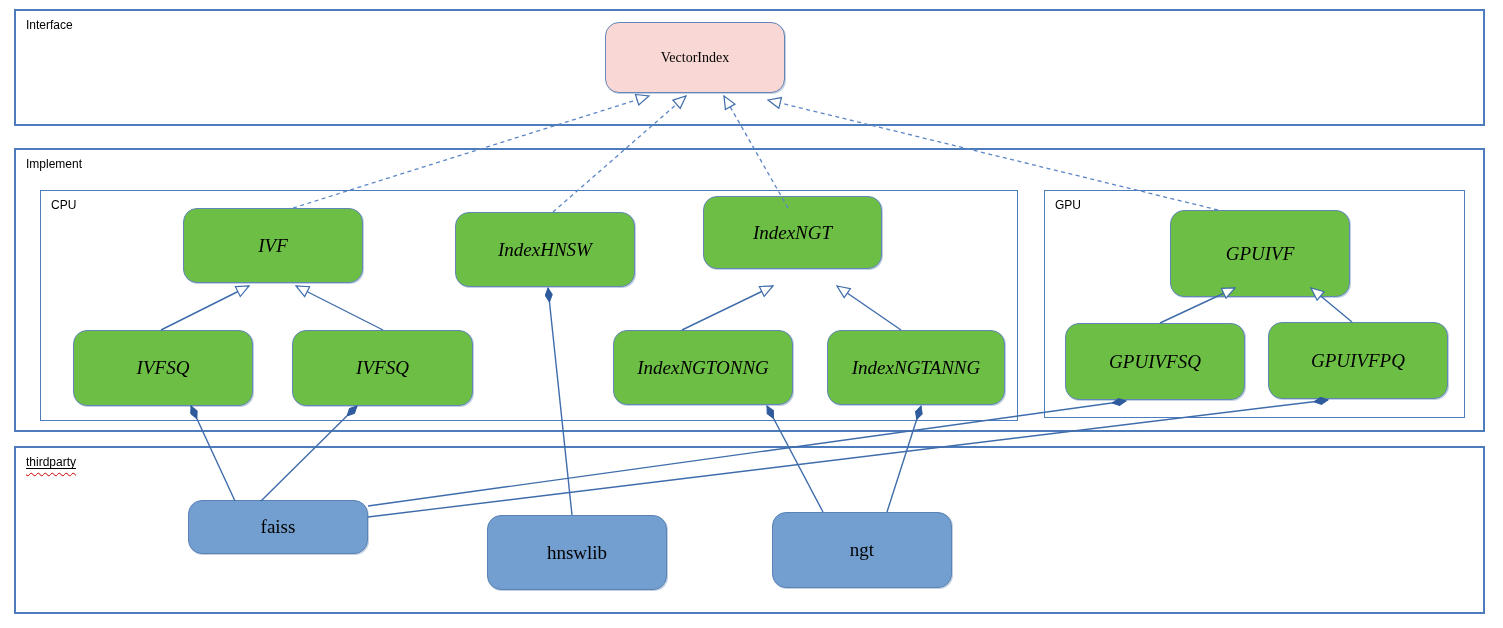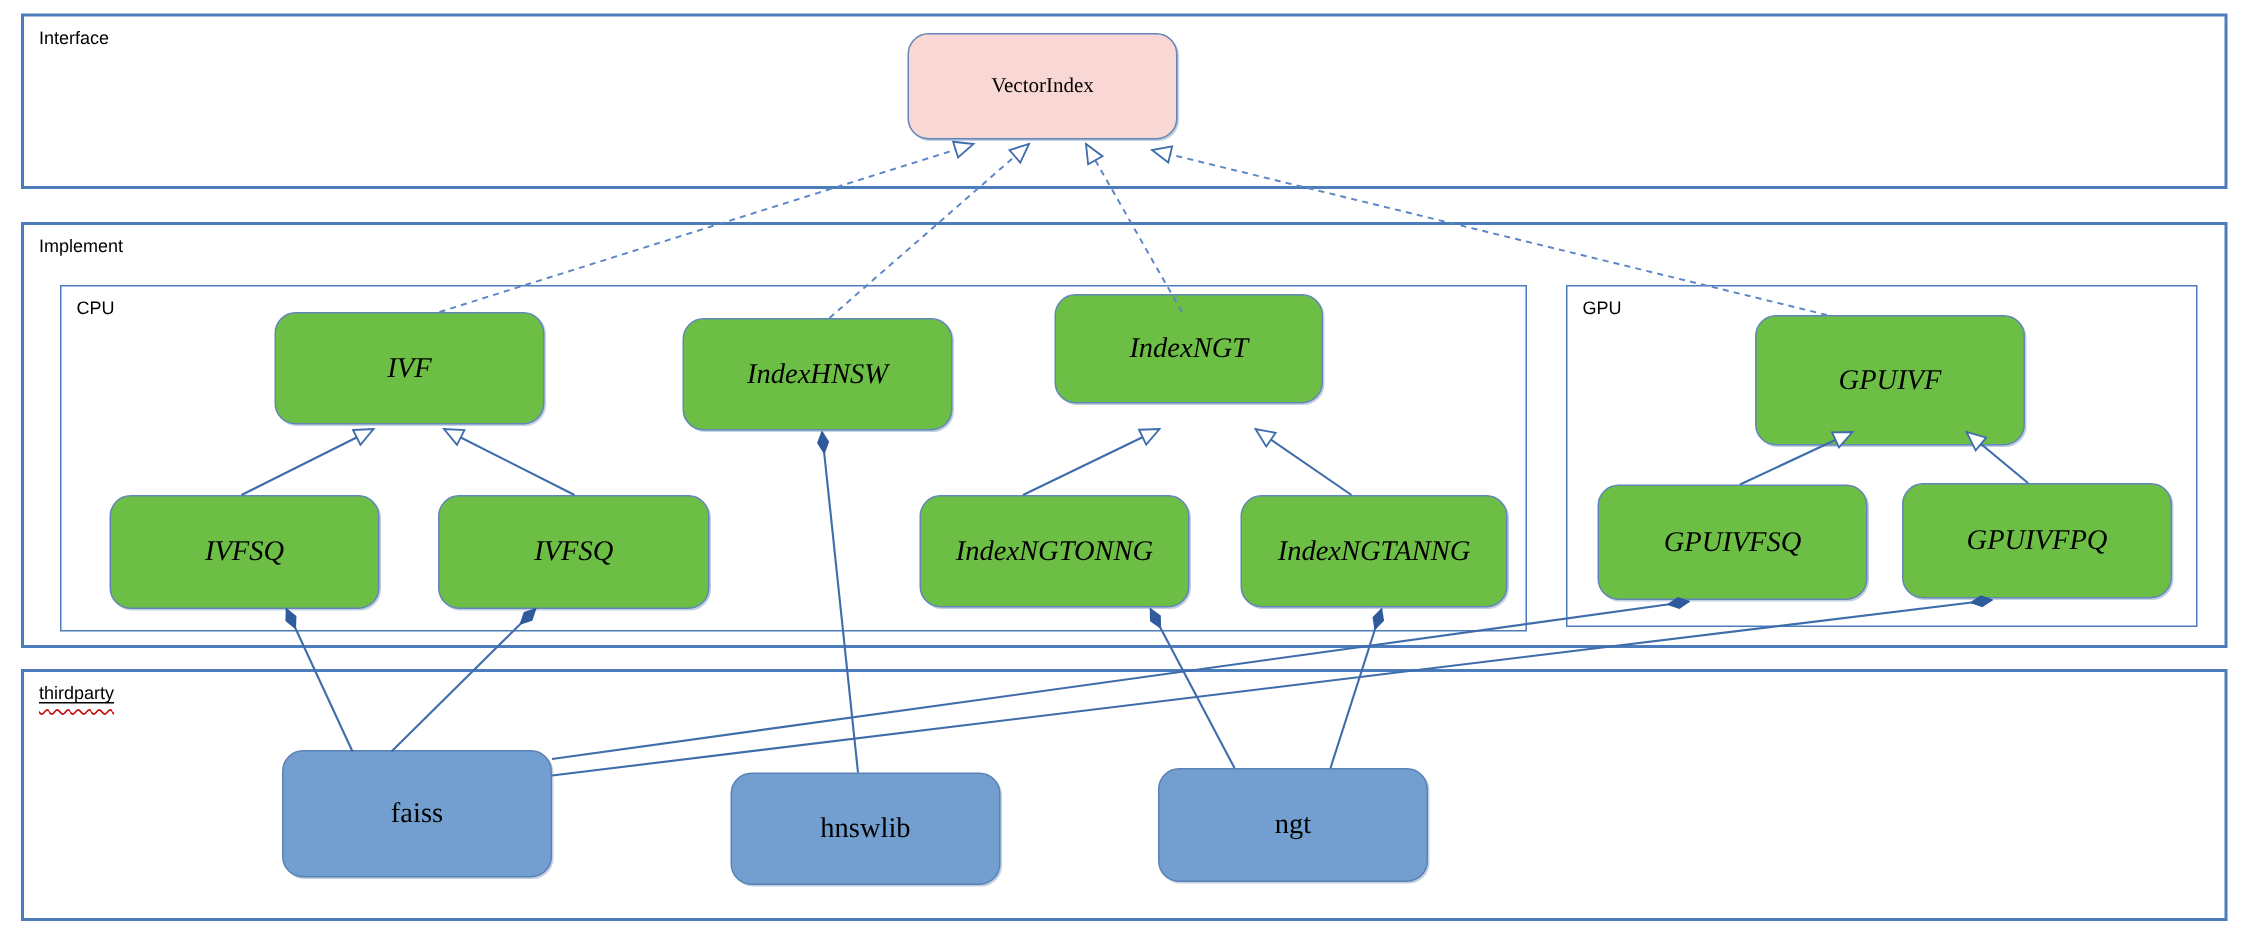--- a/index.html
+++ b/index.html
@@ -104,21 +104,21 @@
   </div>
 
   <div class="node class-node" style="left:1065px;top:323px;width:180px;height:77px">
     <span>GPUIVFSQ</span>
   </div>
 
   <div class="node class-node" style="left:1268px;top:322px;width:180px;height:77px">
     <span>GPUIVFPQ</span>
   </div>
 
-  <div class="node library-node" style="left:188px;top:500px;width:180px;height:85px">
+  <div class="node library-node" style="left:188px;top:500px;width:180px;height:54px">
     <span>faiss</span>
   </div>
 
   <div class="node library-node" style="left:487px;top:515px;width:180px;height:75px">
     <span>hnswlib</span>
   </div>
 
   <div class="node library-node" style="left:772px;top:512px;width:180px;height:76px">
     <span>ngt</span>
   </div>

